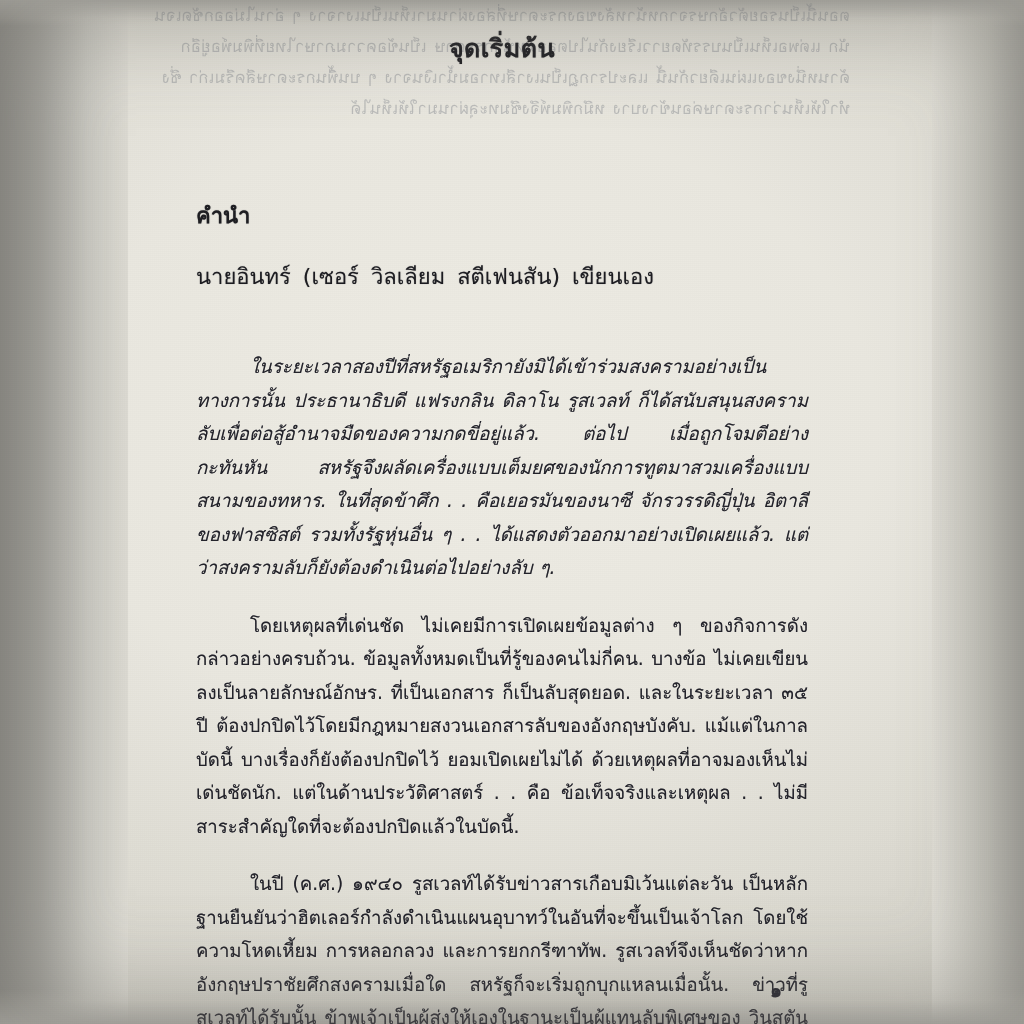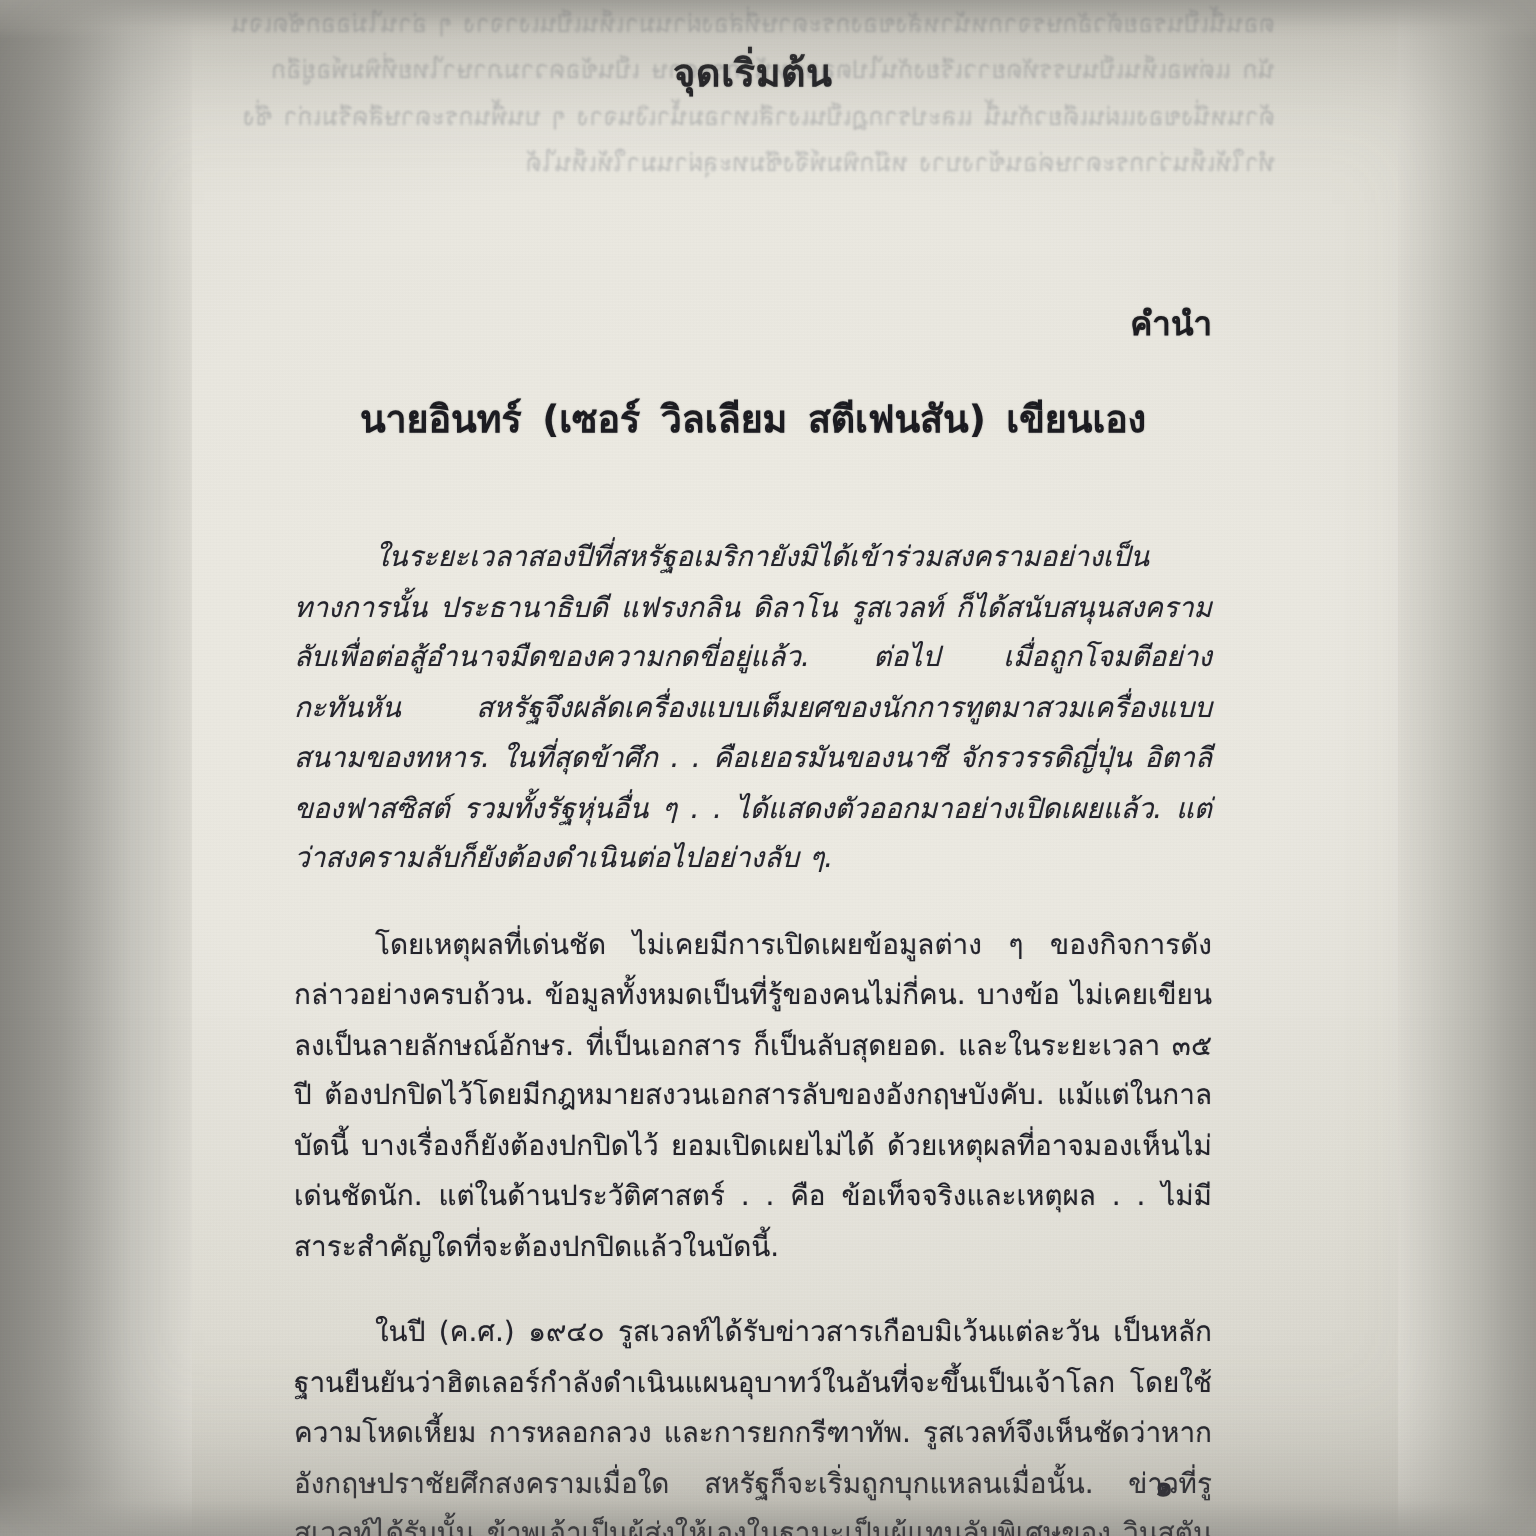--- a/index.html
+++ b/index.html
@@ -85,32 +85,31 @@
     text-align: center;
     font-size: 25px;
     font-weight: bold;
     color: #1b1b1f;
     letter-spacing: 0.5px;
     margin: 14px 0 0 0;
     text-shadow: 0 0 1px rgba(30,30,35,0.5);
   }
 
   .section-title {
-    text-align: right;
+    text-align: left;
     font-size: 22px;
     font-weight: bold;
     color: #1d1d21;
     margin: 130px 0 0 0;
     text-shadow: 0 0 1px rgba(30,30,35,0.45);
   }
 
   .byline {
-    text-align: center;
-    font-size: 25px;
-    font-weight: bold;
+    font-size: 22px;
+    font-weight: normal;
     color: #1b1b20;
     margin: 26px 0 0 0;
     word-spacing: 5px;
     text-shadow: 0 0 1px rgba(30,30,35,0.45);
   }
 
   .body-paragraph {
     font-size: 18.6px;
     line-height: 33.5px;
     color: #22222a;

